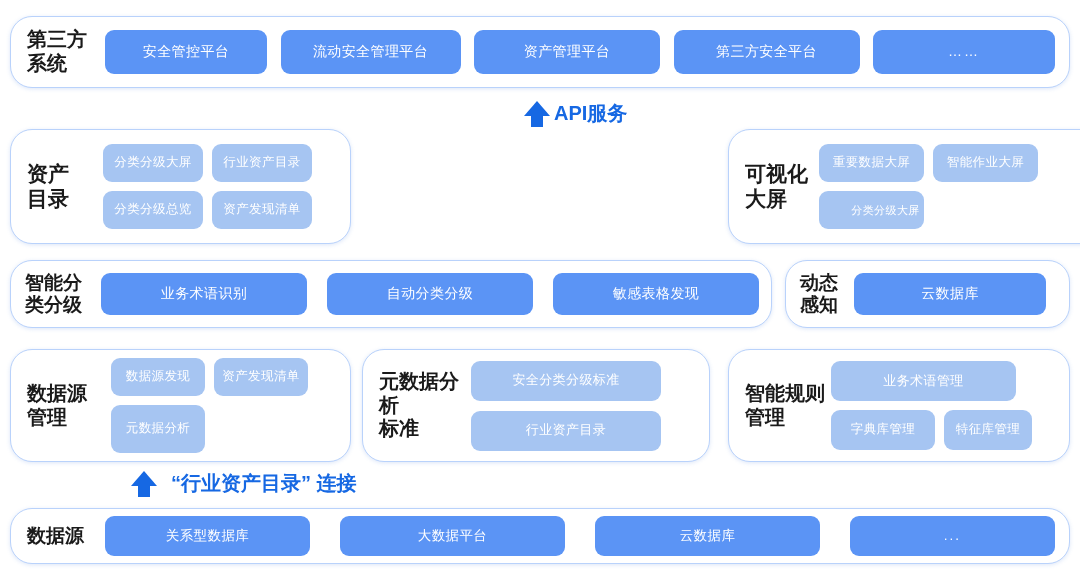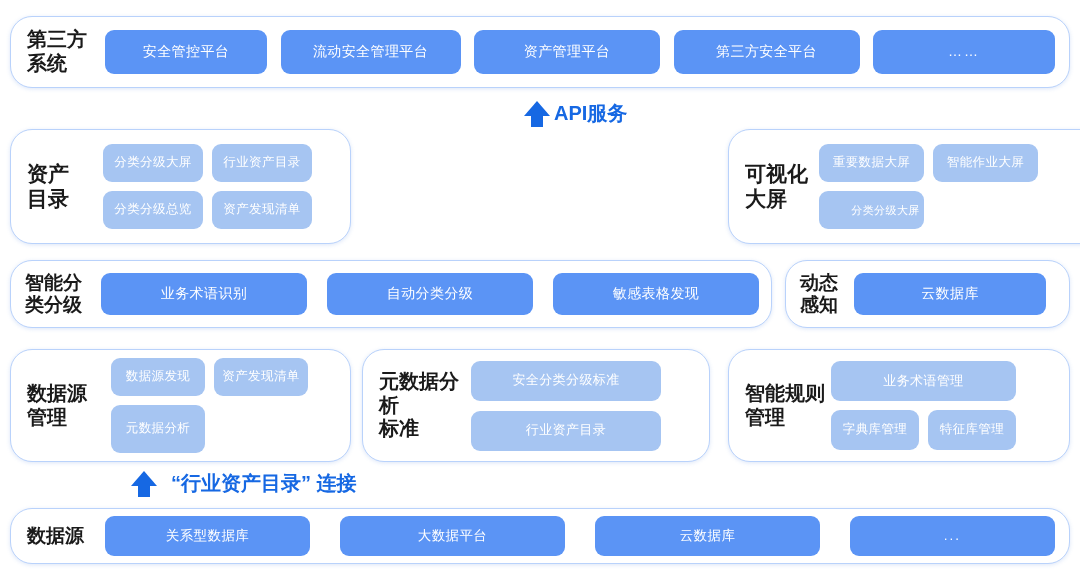--- a/index.html
+++ b/index.html
@@ -156,21 +156,21 @@
       <div class="chip light" style="width:190px;height:40px;font-size:13px;">安全分类分级标准</div>
       <div class="chip light" style="width:190px;height:40px;font-size:13px;">行业资产目录</div>
     </div>
   </div>
 
   <div class="panel" style="left:728px;top:349px;width:342px;height:113px;padding:0 14px 0 16px;">
     <div class="panel-title" style="font-size:20px;width:86px;">智能规则
 管理</div>
     <div class="panel-body" style="gap:9px;justify-content:flex-start;">
       <div class="chip light" style="width:185px;height:40px;font-size:13px;">业务术语管理</div>
-      <div class="chip light" style="width:88px;height:40px;font-size:12.5px;">字典库管理</div>
+      <div class="chip light" style="width:104px;height:40px;font-size:12.5px;">字典库管理</div>
       <div class="chip light" style="width:88px;height:40px;font-size:12.5px;">特征库管理</div>
     </div>
   </div>
 
   <div class="connector" style="left:131px;top:470px;gap:14px;">
     <div style="position:relative;width:26px;height:26px;">
       <div class="arrow-up">
           <div class="arrow-stem"></div>
         </div>
     </div>

